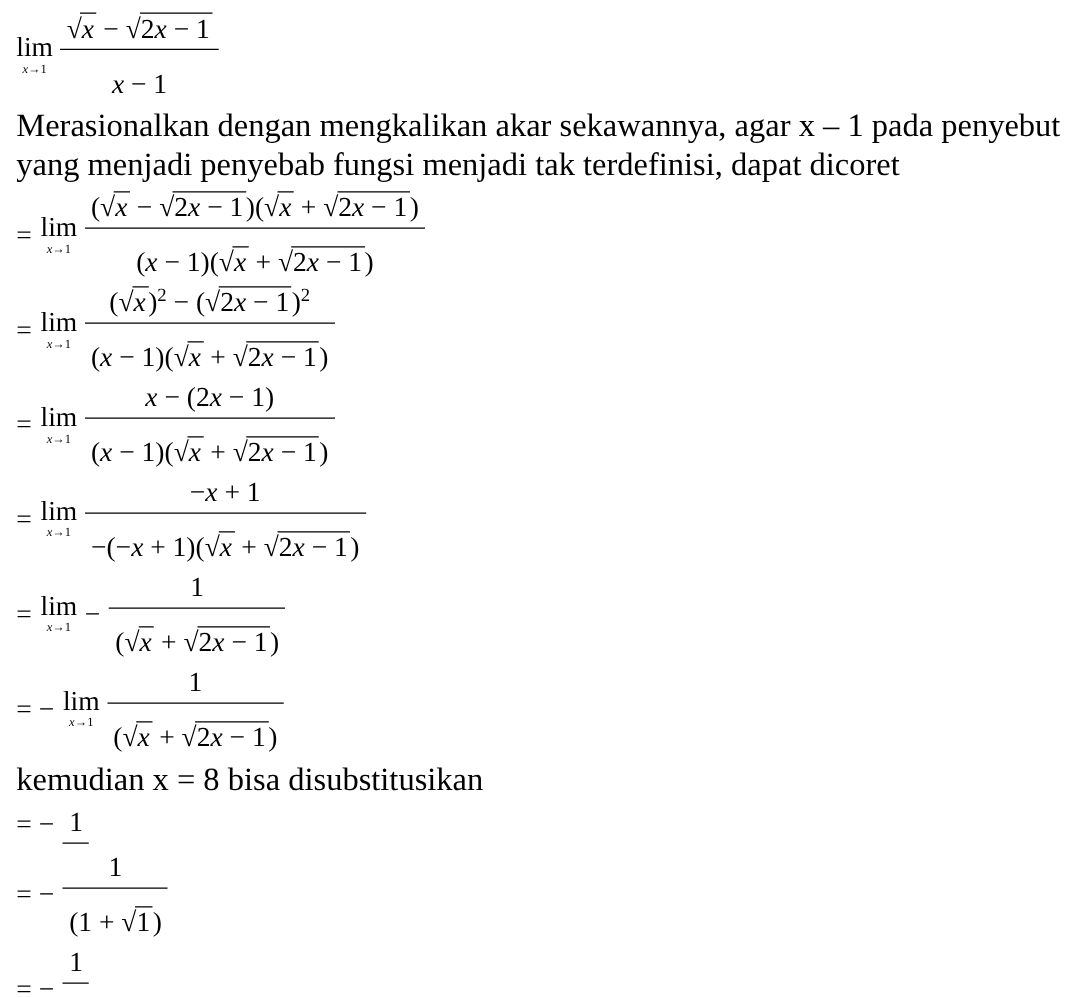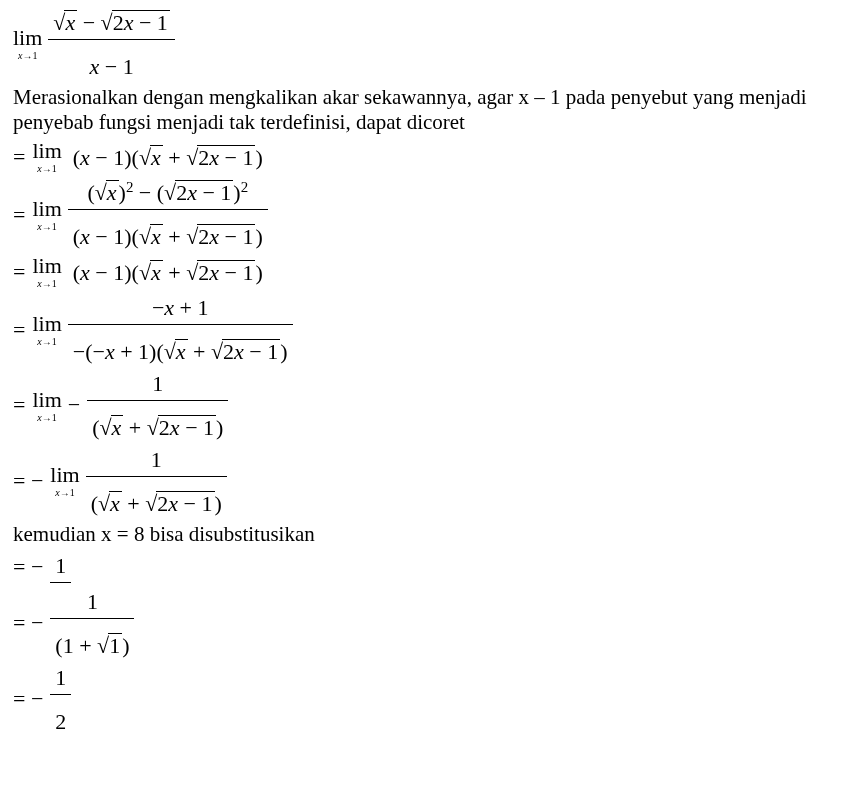--- a/index.html
+++ b/index.html
@@ -11,21 +11,21 @@
   body {
     width: 863px;
     height: 798px;
     overflow: hidden;
     font-family: "Liberation Serif", serif;
   }
   .doc {
     padding: 4px 10px 0 13px;
   }
   .para {
-    font-size: 21px;
+    font-size: 26px;
     line-height: 1.2;
     max-width: 852px;
     margin: 3px 0;
   }
   .eq {
     display: flex;
     align-items: center;
     font-size: 22px;
     margin: 5px 0;
     white-space: nowrap;
@@ -104,20 +104,21 @@
 
   <div class="para">Merasionalkan dengan mengkalikan akar sekawannya, agar x – 1 pada penyebut yang menjadi penyebab fungsi menjadi tak terdefinisi, dapat dicoret</div>
 
   <div class="eq">
     <span class="eqpre">=</span>
     <span class="lim">
       <span class="limw">lim</span>
       <span class="lims"><i>x</i>→1</span>
     </span>
     <span class="frac">
+      <span class="num">(<span class="sq"><span class="sqs">√</span><span class="sqr"><i>x</i></span></span> − <span class="sq"><span class="sqs">√</span><span class="sqr">2<i>x</i> − 1</span></span>)(<span class="sq"><span class="sqs">√</span><span class="sqr"><i>x</i></span></span> + <span class="sq"><span class="sqs">√</span><span class="sqr">2<i>x</i> − 1</span></span>)</span>
       <span class="den">(<i>x</i> − 1)(<span class="sq"><span class="sqs">√</span><span class="sqr"><i>x</i></span></span> + <span class="sq"><span class="sqs">√</span><span class="sqr">2<i>x</i> − 1</span></span>)</span>
     </span>
   </div>
 
 
   <div class="eq">
     <span class="eqpre">=</span>
     <span class="lim">
       <span class="limw">lim</span>
       <span class="lims"><i>x</i>→1</span>
@@ -128,20 +129,21 @@
     </span>
   </div>
 
   <div class="eq">
     <span class="eqpre">=</span>
     <span class="lim">
       <span class="limw">lim</span>
       <span class="lims"><i>x</i>→1</span>
     </span>
     <span class="frac">
+      <span class="num"><i>x</i> − (2<i>x</i> − 1)</span>
       <span class="den">(<i>x</i> − 1)(<span class="sq"><span class="sqs">√</span><span class="sqr"><i>x</i></span></span> + <span class="sq"><span class="sqs">√</span><span class="sqr">2<i>x</i> − 1</span></span>)</span>
     </span>
   </div>
 
   <div class="eq">
     <span class="eqpre">=</span>
     <span class="lim">
       <span class="limw">lim</span>
       <span class="lims"><i>x</i>→1</span>
     </span>

